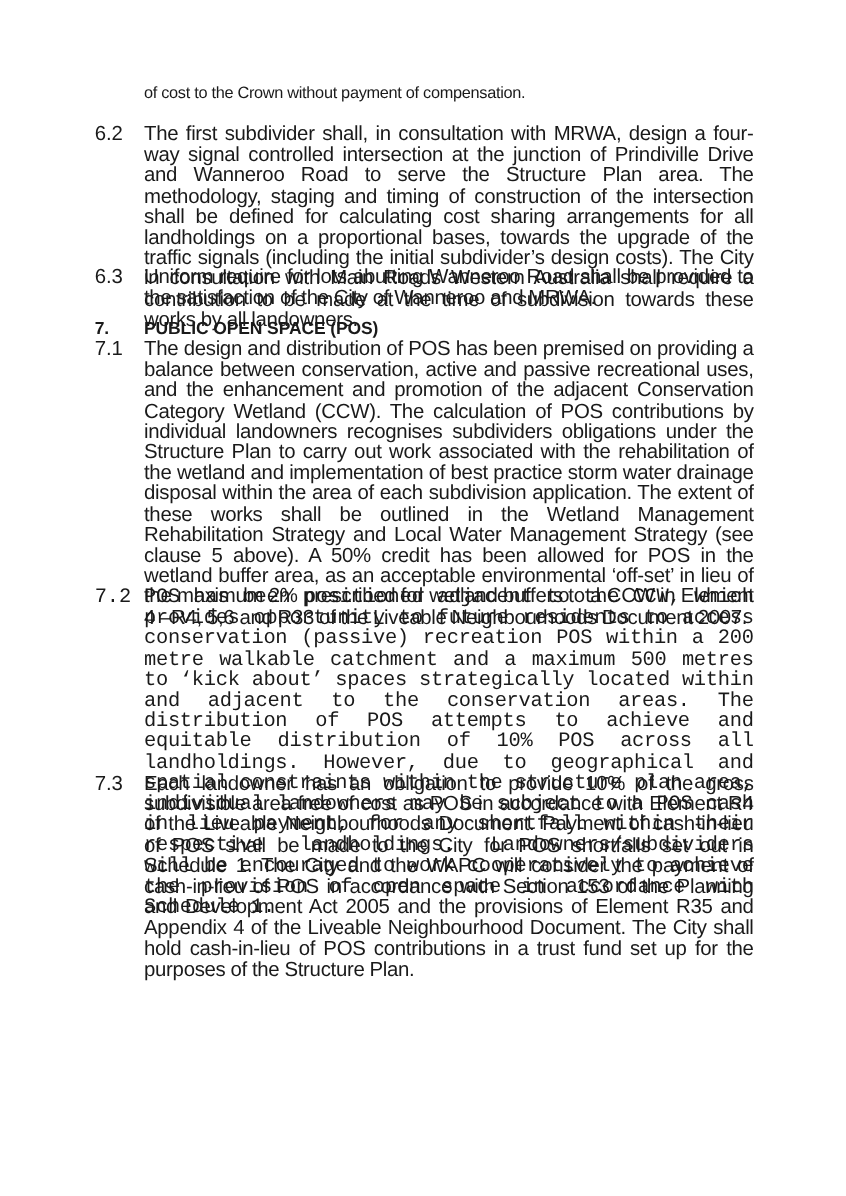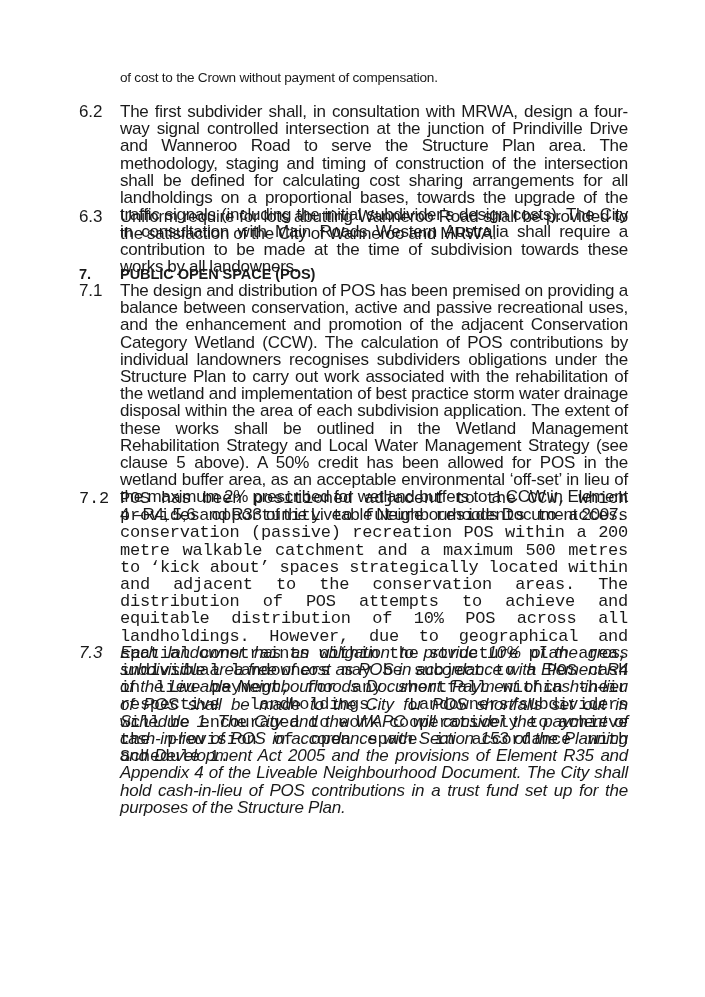--- a/index.html
+++ b/index.html
@@ -74,38 +74,38 @@
 
 <div class="page">
 
   <div class="cont" style="top:69px;">of cost to the Crown without payment of compensation.</div>
 
   <div class="clause" style="top:103px;">
     <div class="num">6.2</div>
     <div class="body">The first subdivider shall, in consultation with MRWA, design a four-way signal controlled intersection at the junction of Prindiville Drive and Wanneroo Road to serve the Structure Plan area. The methodology, staging and timing of construction of the intersection shall be defined for calculating cost sharing arrangements for all landholdings on a proportional bases, towards the upgrade of the traffic signals (including the initial subdivider’s design costs). The City in consultation with Main Roads Western Australia shall require a contribution to be made at the time of subdivision towards these works by all landowners.</div>
   </div>
 
-  <div class="clause" style="top:208px;">
+  <div class="clause" style="top:222px;">
     <div class="num">6.3</div>
     <div class="body">Uniform require for lots abutting Wanneroo Road shall be provided to the satisfaction of the City of Wanneroo and MRWA.</div>
   </div>
 
   <div class="heading" style="top:265px;">
     <div class="num">7.</div>
     <div class="title">PUBLIC OPEN SPACE (POS)</div>
   </div>
 
   <div class="clause" style="top:282px;">
     <div class="num">7.1</div>
     <div class="body">The design and distribution of POS has been premised on providing a balance between conservation, active and passive recreational uses, and the enhancement and promotion of the adjacent Conservation Category Wetland (CCW).  The calculation of POS contributions by individual landowners recognises subdividers obligations under the Structure Plan to carry out work associated with the rehabilitation of the wetland and implementation of best practice storm water drainage disposal within the area of each subdivision application. The extent of these works shall be outlined in the Wetland Management Rehabilitation Strategy and Local Water Management Strategy (see clause 5 above).  A 50% credit has been allowed for POS in the wetland buffer area, as an acceptable environmental ‘off-set’ in lieu of the maximum 2% prescribed for wetland buffers to a CCW in Element 4 –R4, 5,6 and R33 of the Liveable Neighbourhoods Document 2007.</div>
   </div>
 
   <div class="clause" style="top:490px;font-family:Liberation Mono, monospace;">
     <div class="num">7.2</div>
     <div class="body">POS has been positioned adjacent to the CCW, which provides opportunity to future residents to access conservation (passive) recreation POS within a 200 metre walkable catchment and a maximum 500 metres to ‘kick about’ spaces strategically located within and adjacent to the conservation areas.  The distribution of POS attempts to achieve and equitable distribution of 10% POS across all landholdings.  However, due to geographical and spatial constraints within the structure plan area, individual landowners may be subject to a POS cash in lieu payment, for any shortfall within their respective landholdings. Landowners/subdividers will be encouraged to work cooperatively to achieve the provision of open space in accordance with Schedule 1.</div>
   </div>
 
-  <div class="clause" style="top:644px;font-style:italic;">
+  <div class="clause" style="top:644px;">
     <div class="num">7.3</div>
     <div class="body">Each landowner has an obligation to provide 10% of the gross subdivisible area free of cost as POS in accordance with Element R4 of the Liveable Neighbourhoods Document. Payment of cash-in-lieu of POS shall be made to the City for POS shortfalls set out in Schedule 1. The City and the WAPC will consider the payment of cash-in-lieu of POS in accordance with Section 153 of the Planning and Development Act 2005 and the provisions of Element R35 and Appendix 4 of the Liveable Neighbourhood Document. The City shall hold cash-in-lieu of POS contributions in a trust fund set up for the purposes of the Structure Plan.</div>
   </div>
 
 </div>
 
 </body></html>

